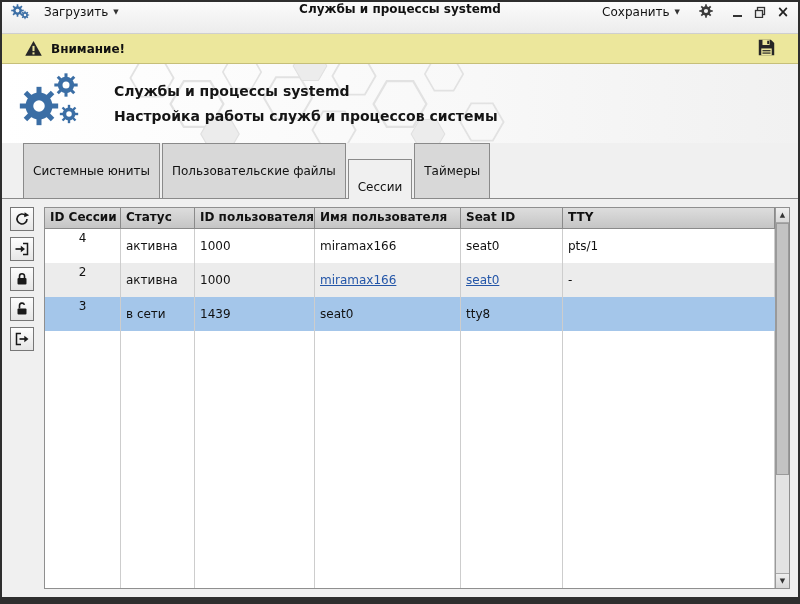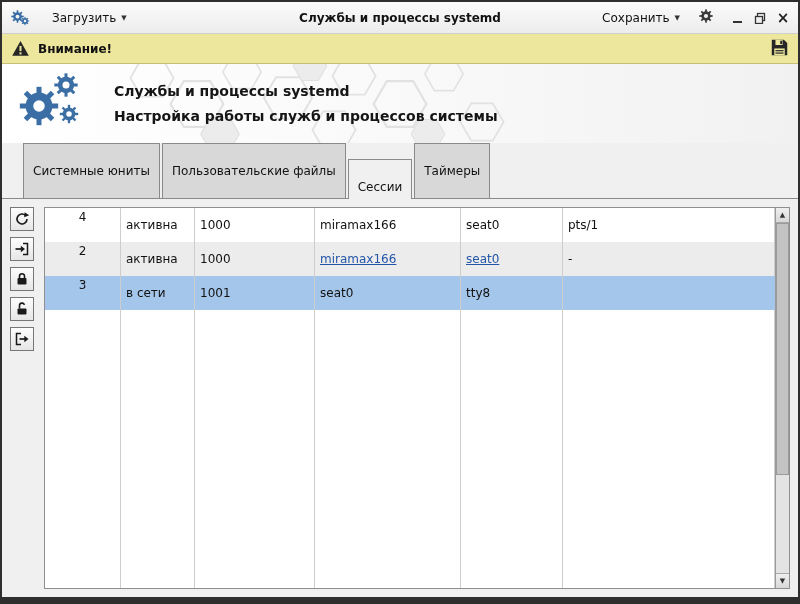--- a/index.html
+++ b/index.html
@@ -4,36 +4,36 @@
 <style>
   html,body{margin:0;padding:0;background:#ffffff;}
   .window{
     width:800px;height:604px;box-sizing:border-box;
     border:2px solid #2e2e2e;border-bottom:7px solid #2e2e2e;
     background:#f0f0f0;display:flex;flex-direction:column;
     font-family:"DejaVu Sans","Liberation Sans",sans-serif;font-size:12px;color:#111;
     overflow:hidden;
   }
   
-  .titlebar{position:relative;height:31px;flex:0 0 31px;display:flex;align-items:center;
-    background:linear-gradient(#fbfbfb,#ececec);border-bottom:1px solid #cfcfcf;padding:0 8px;gap:14px;}
+  .titlebar{position:relative;height:31px;flex:0 0 31px;display:flex;align-items:flex-start;
+    background:linear-gradient(#fbfbfb,#ececec);border-bottom:1px solid #cfcfcf;padding:0 8px;gap:6px;}
   .tb-title{position:absolute;left:0;right:0;text-align:center;font-weight:bold;pointer-events:none;}
   .menu-btn{display:flex;align-items:center;gap:5px;padding:3px 6px;cursor:default;}
   .caret{font-size:7px;color:#333;}
   .tb-right{margin-left:auto;display:flex;align-items:center;gap:12px;z-index:1;}
   .win-controls{display:flex;align-items:center;gap:9px;margin-left:4px;}
   .wc{display:flex;align-items:center;justify-content:center;width:14px;height:14px;}
   .wc-min{width:9px;height:2px;background:#333;display:block;align-self:flex-end;margin-bottom:2px;}
   .wc-close{font-size:15px;font-weight:bold;line-height:12px;color:#222;}
   .app-icon{position:relative;width:22px;height:20px;display:inline-block;}
   .app-icon .g-big{position:absolute;left:0;top:1px;width:15px;height:15px;}
   .app-icon .g-small{position:absolute;left:10px;top:8px;width:10px;height:10px;}
   
   .warnbar{height:29px;flex:0 0 29px;background:#ece79c;border-bottom:1px solid #c6bf79;
-    display:flex;align-items:center;gap:8px;padding:0 9px;font-weight:bold;}
+    display:flex;align-items:center;gap:8px;padding:0 22px;font-weight:bold;}
   .warn-spacer{flex:1;}
   
   .banner{height:79px;flex:0 0 79px;position:relative;overflow:hidden;
     background:linear-gradient(90deg,#ffffff 0%,#f8f8f8 60%,#f1f1f1 100%);
     display:flex;align-items:center;padding:0 14px;gap:20px;}
   .hexes{position:absolute;left:90px;top:0;height:79px;width:600px;pointer-events:none;}
   .banner-icon{position:relative;width:78px;height:66px;flex:0 0 78px;z-index:1;}
   .banner-icon .g1{position:absolute;left:0;top:12px;width:46px;height:46px;}
   .banner-icon .g2{position:absolute;left:36px;top:0;width:28px;height:28px;}
   .banner-icon .g3{position:absolute;left:42px;top:32px;width:22px;height:22px;}
@@ -257,41 +257,49 @@
         <svg width="16" height="16" viewBox="0 0 16 16">
             <path d="M7 2.5H2.5v11H7" fill="none" stroke="#1a1a1a" stroke-width="1.5"></path>
             <line x1="5.5" y1="8" x2="11" y2="8" stroke="#1a1a1a" stroke-width="1.7"></line>
             <polygon points="10.3,4.8 14.5,8 10.3,11.2" fill="#1a1a1a"></polygon>
           </svg>
       </div>
     </div>
 
     <div class="table-wrap">
       <div class="table-inner">
+        <div class="thead" id="thead">
+            <div class="th">ID Сессии</div>
+            <div class="th">Статус</div>
+            <div class="th">ID пользователя</div>
+            <div class="th">Имя пользователя</div>
+            <div class="th">Seat ID</div>
+            <div class="th">TTY</div>
+          </div>
         <div class="tbody" id="tbody">
             <div class="tr">
               <div class="td center">4</div>
               <div class="td">активна</div>
               <div class="td">1000</div>
               <div class="td">miramax166</div>
               <div class="td">seat0</div>
               <div class="td">pts/1</div>
             </div>
             <div class="tr alt">
               <div class="td center">2</div>
               <div class="td">активна</div>
               <div class="td">1000</div>
               <div class="td"><span class="link">miramax166</span></div>
               <div class="td"><span class="link">seat0</span></div>
               <div class="td">-</div>
             </div>
             <div class="tr selected">
               <div class="td center">3</div>
               <div class="td">в сети</div>
-              <div class="td">1001</div>
+              <div class="td">1439</div>
               <div class="td">seat0</div>
               <div class="td">tty8</div>
             </div>
             <div class="tr filler">
               <div class="td"></div>
               <div class="td"></div>
               <div class="td"></div>
               <div class="td"></div>
               <div class="td"></div>
               <div class="td"></div>

